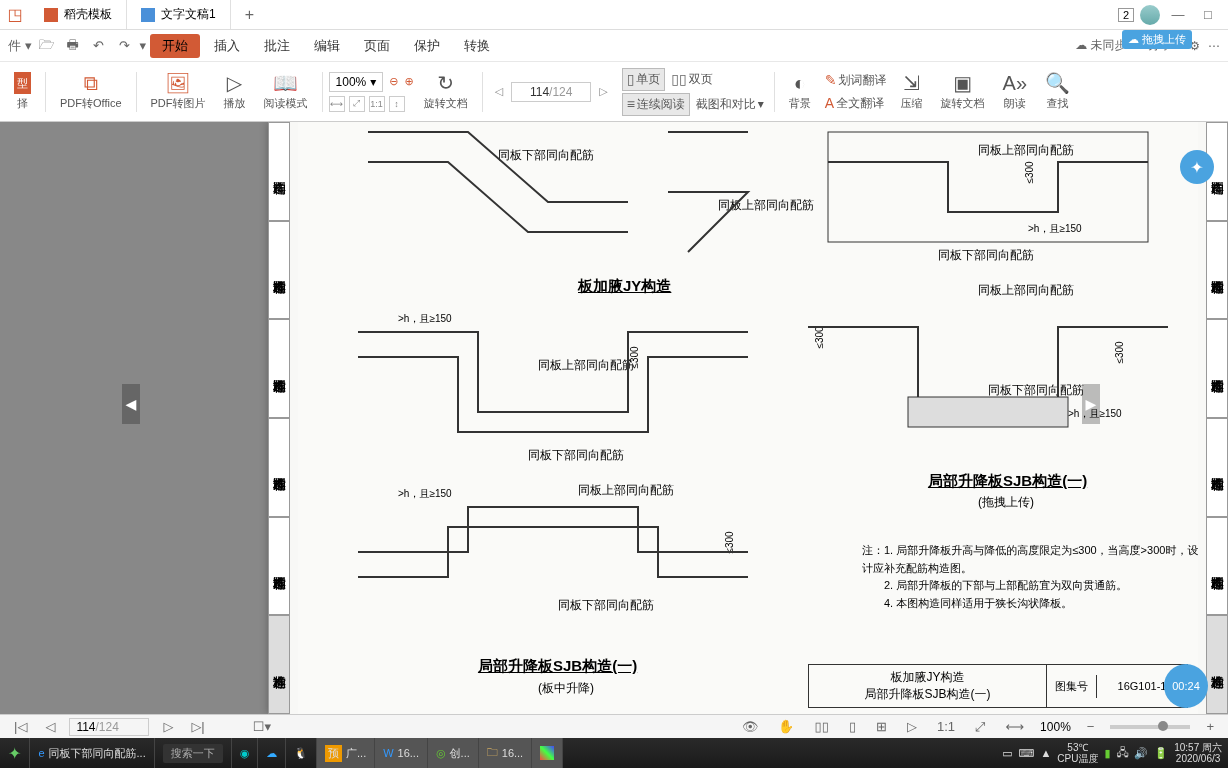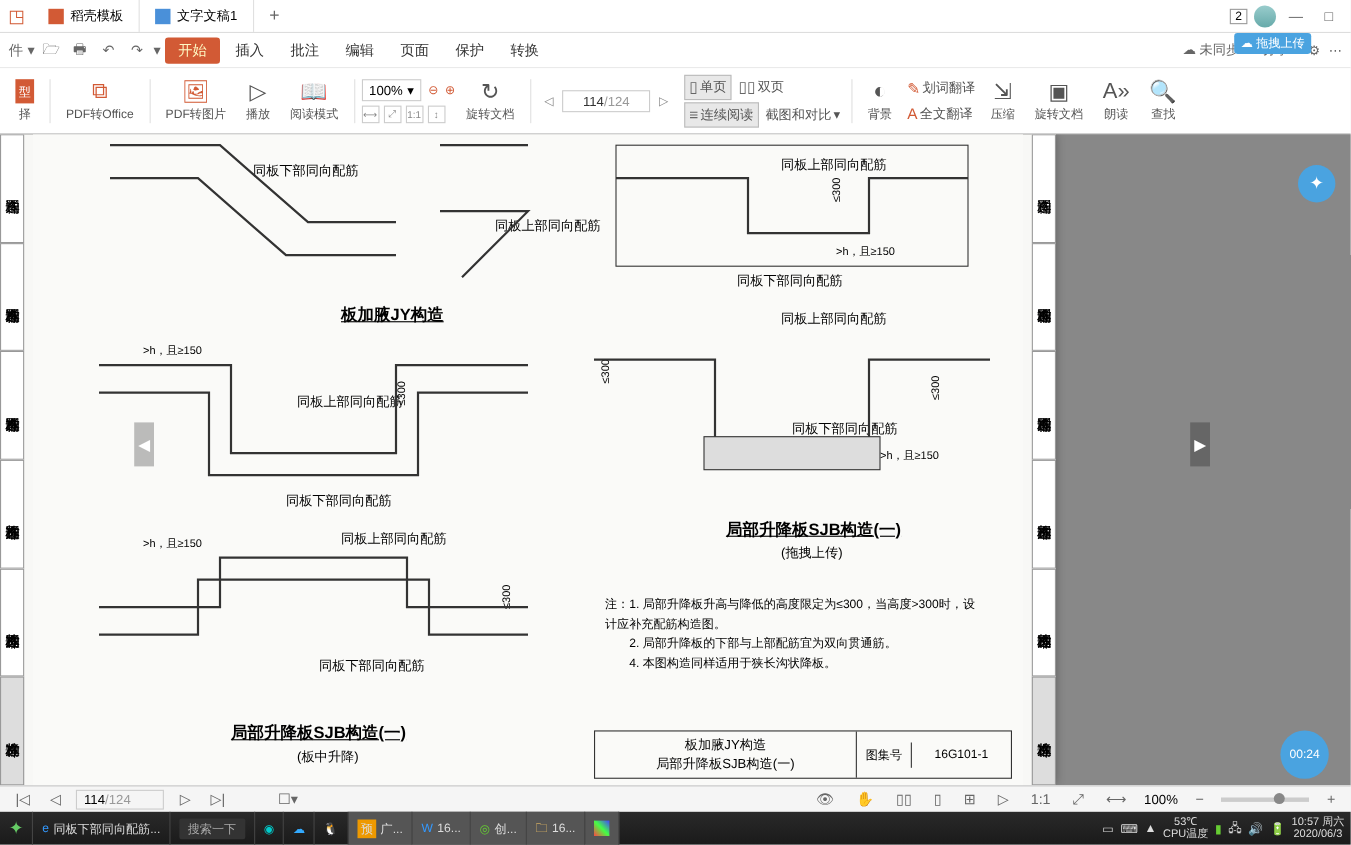--- a/index.html
+++ b/index.html
@@ -16,21 +16,21 @@
 .tab-add { padding: 0 14px; font-size: 16px; color: #666; display: flex; align-items: center; }
 .titlebar-right { margin-left: auto; display: flex; align-items: center; gap: 6px; padding-right: 8px; }
 .title-badge { border: 1px solid #999; padding: 0 4px; font-size: 11px; }
 .avatar { width: 20px; height: 20px; border-radius: 50%; background: linear-gradient(#9cc, #6aa); }
 .win-btn { width: 24px; text-align: center; color: #666; font-size: 13px; }
 .upload-badge { position: absolute; right: 36px; top: 30px; background: #4aa3e0; color: #fff; font-size: 11px; padding: 2px 6px; border-radius: 3px; display:flex; align-items:center; gap:3px;}
 
 
 .menubar { height: 32px; background: #fff; display: flex; align-items: center; padding: 0 8px; gap: 4px; font-size: 13px; border-bottom: 1px solid #e8e8e8;}
 .menu-item { padding: 4px 10px; cursor: pointer; color: #333;}
-.menu-item.primary { background: #d25a35; color: #fef9c3; border-radius: 3px; padding: 3px 12px; }
+.menu-item.primary { background: #d25a35; color: #000000; border-radius: 3px; padding: 3px 12px; }
 .menu-icon { width: 22px; height: 22px; display: flex; align-items: center; justify-content: center; color: #666; }
 .menubar-right { margin-left: auto; display: flex; align-items: center; gap: 8px; font-size: 12px; color: #666; }
 
 
 .toolbar { height: 60px; background: #fff; display: flex; align-items: center; padding: 0 6px; gap: 2px; border-bottom: 1px solid #ccc; font-size: 11px; }
 .tool-group { display: flex; flex-direction: column; align-items: center; padding: 2px 8px; cursor: pointer; color: #555; gap:2px;}
 .tool-group .ticon { font-size: 20px; color: #d25a35; height: 22px; display:flex; align-items:center;}
 .tool-group .ticon.dark { color: #555; }
 .tool-sep { width: 1px; height: 40px; background: #e0e0e0; margin: 0 4px; }
 .zoom-box { border: 1px solid #ccc; padding: 2px 6px; font-size: 12px; display: flex; align-items: center; gap: 4px; }
@@ -38,31 +38,31 @@
 .page-box .cur { color: #333; }
 .page-box .tot { color: #999; }
 .tool-inline { display: flex; align-items: center; gap: 2px; padding: 2px 4px; cursor: pointer; font-size: 12px; color: #555;}
 .tool-inline .ticon2 { font-size: 14px; color: #666; }
 .tool-col { display:flex; flex-direction:column; gap:2px;}
 .small-icons { display:flex; gap:4px; margin-top:2px;}
 .small-icons span { width:16px; height:16px; border:1px solid #ccc; font-size:9px; display:flex; align-items:center; justify-content:center; color:#888;}
 .tool-inline.active { background:#e8e8e8; border:1px solid #bbb;}
 
 
-.doc-area { position: absolute; top: 122px; bottom: 54px; left: 0; right: 0; background: #888; display: flex; justify-content: flex-start; overflow: hidden; }
+.doc-area { position: absolute; top: 122px; bottom: 54px; left: 0; right: 0; background: #888; display: flex; justify-content: flex-end; overflow: hidden; }
 .page { width: 960px; background: #f8f8f6; position: relative; box-shadow: 0 0 8px rgba(0,0,0,0.3); }
 .side-labels-left, .side-labels-right { position: absolute; top: 0; bottom:0; width: 22px; display:flex; flex-direction:column;}
 .side-labels-left { left: 0; }
 .side-labels-right { right: 0; }
 .vlabel { writing-mode: vertical-rl; font-size: 13px; padding: 6px 2px; border: 1px solid #999; background: #fff; text-align: center; flex:1; display:flex; align-items:center; justify-content:center;}
 .vlabel.dark { background: #ddd; }
 .drawing { position: absolute; left: 30px; right: 30px; top: 0; bottom: 0; background: #fafaf8; font-size: 12px; }
 .dwg-title { position: absolute; font-size: 15px; font-weight: bold; text-decoration: underline; }
 .dwg-sub { position:absolute; font-size:12px; }
-.dwg-note { position:absolute; font-size:11px; line-height:1.6; text-align:left;}
+.dwg-note { position:absolute; font-size:11px; line-height:1.6; text-align:left;margin-left:44px;}
 .dwg-box { position:absolute; border:1px solid #333; font-size:11px; padding:3px 6px; text-align:center;}
 .float-btn { position:absolute; width:34px; height:34px; border-radius:50%; background:#4aa3e0; color:#fff; display:flex; align-items:center; justify-content:center; font-size:16px;}
 .timer-badge { position:absolute; right:20px; bottom:60px; background:#4aa3e0; color:#fff; border-radius:50%; width:44px; height:44px; display:flex; align-items:center; justify-content:center; font-size:11px;}
 .nav-arrow { position:absolute; top:50%; width:18px; height:40px; background:rgba(0,0,0,0.25); color:#fff; display:flex; align-items:center; justify-content:center; font-size:14px; cursor:pointer;}
 .nav-arrow.left { left:122px;}
 .nav-arrow.right { right:128px;}
 
 
 .statusbar { position: absolute; bottom: 30px; left: 0; right: 0; height: 24px; background: #f5f5f5; border-top: 1px solid #ccc; display: flex; align-items: center; padding: 0 10px; font-size: 12px; gap: 10px; }
 .statusbar .navbtn { cursor: pointer; color:#666; padding:0 4px; font-size:13px;}

